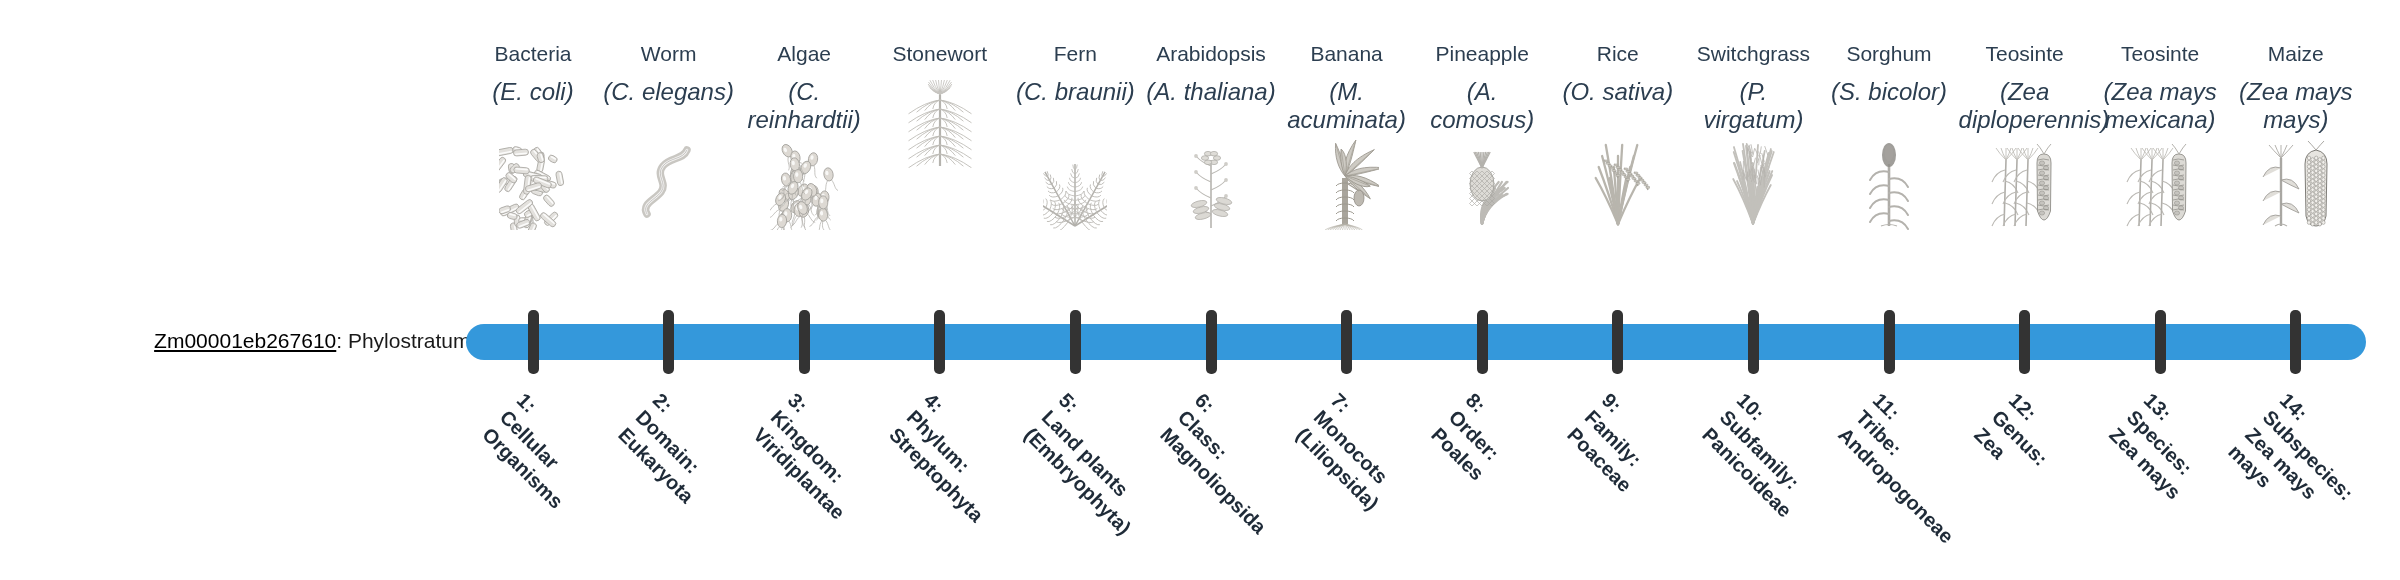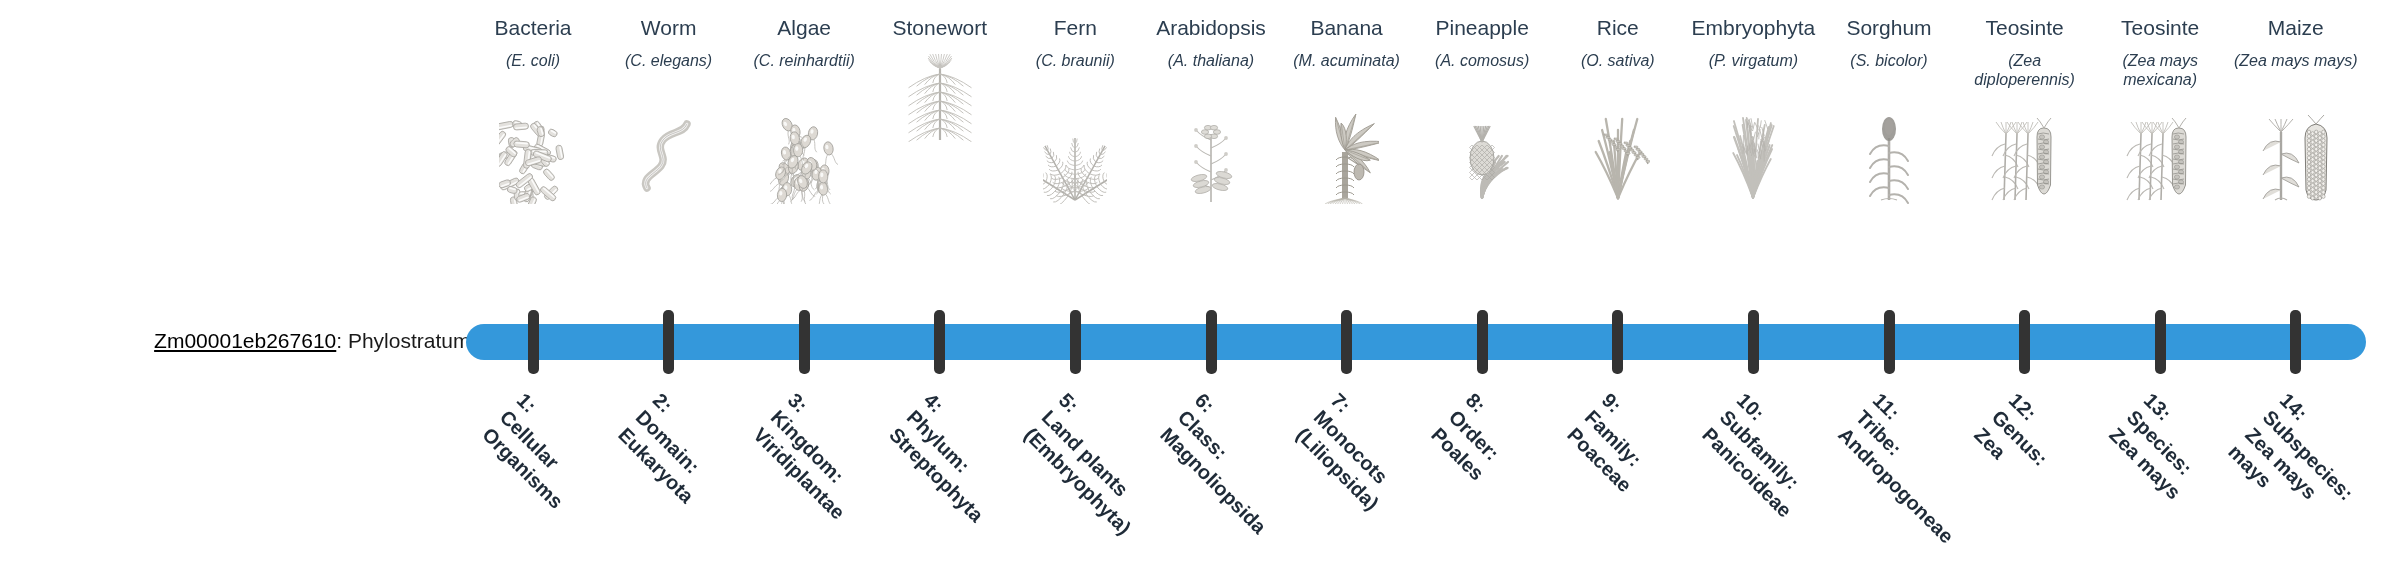--- a/index.html
+++ b/index.html
@@ -35,33 +35,33 @@
     position:absolute;
     left:466px; top:324px;
     width:1900px; height:36px;
     background:#3498db;
     border-radius:18px;
   }
 
   
   .col{
     position:absolute;
-    top:16px;
+    top:42px;
     width:132px;
     margin-left:-66px;
     text-align:center;
   }
   .common{
     font-size:21px;
     color:#2c3e50;
     line-height:1.18;
     height:30px;
   }
   .latin{
-    font-size:16px;
+    font-size:24px;
     font-style:italic;
     color:#2c3e50;
     line-height:1.16;
     margin-top:6px;
     height:56px;
   }
   .art{
     height:92px;
     margin-top:4px;
     display:flex;
@@ -965,21 +965,21 @@
             <ellipse cx="52.0" cy="37.4" rx="2.1" ry="1.1" fill="#cac7bf" stroke="#9d9a92" stroke-width="0.5"></ellipse>
             <ellipse cx="54.0" cy="39.8" rx="2.1" ry="1.1" fill="#cac7bf" stroke="#9d9a92" stroke-width="0.5"></ellipse>
             <ellipse cx="56.0" cy="42.2" rx="2.1" ry="1.1" fill="#cac7bf" stroke="#9d9a92" stroke-width="0.5"></ellipse>
             <ellipse cx="58.0" cy="44.6" rx="2.1" ry="1.1" fill="#cac7bf" stroke="#9d9a92" stroke-width="0.5"></ellipse>
             <ellipse cx="60.0" cy="47.0" rx="2.1" ry="1.1" fill="#cac7bf" stroke="#9d9a92" stroke-width="0.5"></ellipse>
             <ellipse cx="62.0" cy="49.4" rx="2.1" ry="1.1" fill="#cac7bf" stroke="#9d9a92" stroke-width="0.5"></ellipse>
           </svg>
         </div>
       </div>
       <div class="col" style="left: 1753.4px;">
-        <div class="common">Embryophyta</div>
+        <div class="common">Switchgrass</div>
         <div class="latin">(P. virgatum)</div>
         <div class="art">
           <svg width="64" height="92" viewBox="0 0 64 92">
             <path d="M32 86 q7.8 -43 15.7 -71" stroke="#c2c0bb" stroke-width="1.8" fill="none" stroke-linecap="round"></path>
             <path d="M32 86 q9.6 -29 19.1 -49" stroke="#c2c0bb" stroke-width="1.8" fill="none" stroke-linecap="round"></path>
             <path d="M32 86 q9.4 -44 18.8 -73" stroke="#c2c0bb" stroke-width="1.8" fill="none" stroke-linecap="round"></path>
             <path d="M32 86 q0.5 -29 1.0 -48" stroke="#c2c0bb" stroke-width="1.8" fill="none" stroke-linecap="round"></path>
             <path d="M32 86 q-9.5 -46 -19.1 -77" stroke="#c2c0bb" stroke-width="1.8" fill="none" stroke-linecap="round"></path>
             <path d="M32 86 q-4.7 -23 -9.5 -38" stroke="#c2c0bb" stroke-width="1.8" fill="none" stroke-linecap="round"></path>
             <path d="M32 86 q8.2 -31 16.4 -52" stroke="#c2c0bb" stroke-width="1.8" fill="none" stroke-linecap="round"></path>

